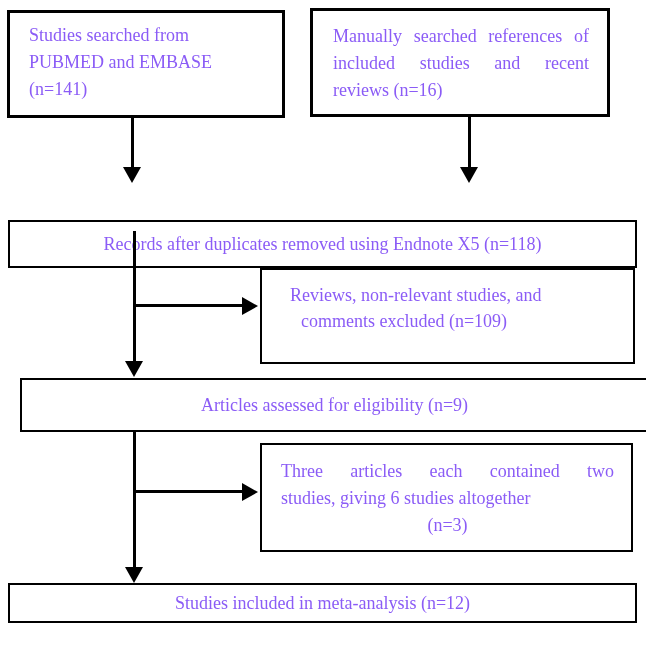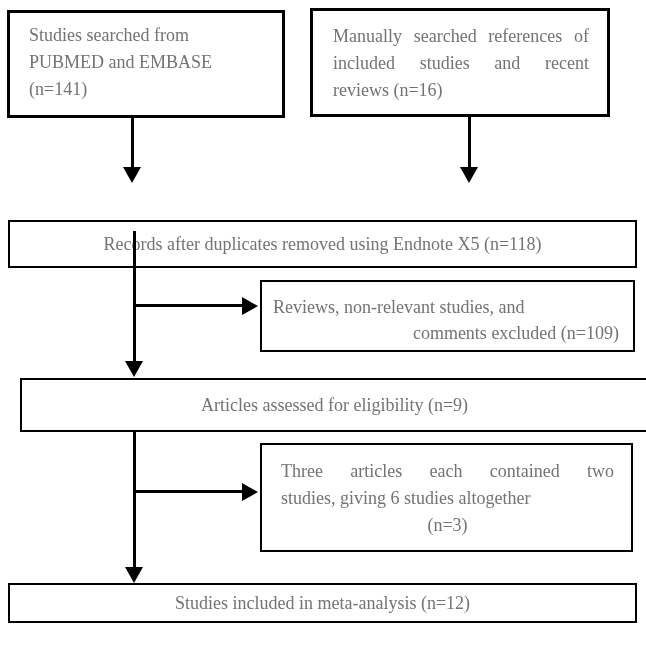--- a/index.html
+++ b/index.html
@@ -8,21 +8,21 @@
     background: #ffffff;
   }
   * { box-sizing: border-box; }
 
   .canvas {
     position: relative;
     width: 646px;
     height: 645px;
     background: #ffffff;
     font-family: "Liberation Serif", "DejaVu Serif", serif;
-    color: #737373;
+    color: #8b5cf6;
     overflow: hidden;
   }
 
   .node {
     position: absolute;
     background: #ffffff;
     border: 2px solid #000000;
     font-size: 18px;
   }
 
@@ -45,33 +45,33 @@
     left: 8px; width: 629px;
     display: flex; align-items: center; justify-content: center;
     text-align: center;
   }
   .band-dup  { top: 183px; height: 48px; margin-top: 37px; }
   .band-elig { top: 378px; height: 54px; margin-left: 12px; }
   .band-incl { top: 583px; height: 40px; }
 
   
   .sb-excluded {
-    left: 260px; top: 280px; width: 375px; height: 72px;
-    padding: 12px 14px 0 11px;
+    left: 260px; top: 268px; width: 375px; height: 96px;
+    padding: 12px 14px 0 28px;
     line-height: 26px;
   }
   .sb-three {
     left: 260px; top: 443px; width: 373px; height: 109px;
     padding: 13px 17px 16px 19px;
     line-height: 27px;
   }
 
   .line { display: block; }
   .jline { text-align: justify; text-align-last: justify; }
-  .indent { padding-left: 11px; text-align: right; }
+  .indent { padding-left: 11px; }
   .center { text-align: center; font-family: Liberation Serif, serif; }
 
   
   .stem-v { position: absolute; width: 3px; background: #000000; }
   .stem-h { position: absolute; height: 3px; background: #000000; }
   .head-down {
     position: absolute; width: 0; height: 0;
     border-left: 9px solid transparent;
     border-right: 9px solid transparent;
     border-top: 16px solid #000000;

